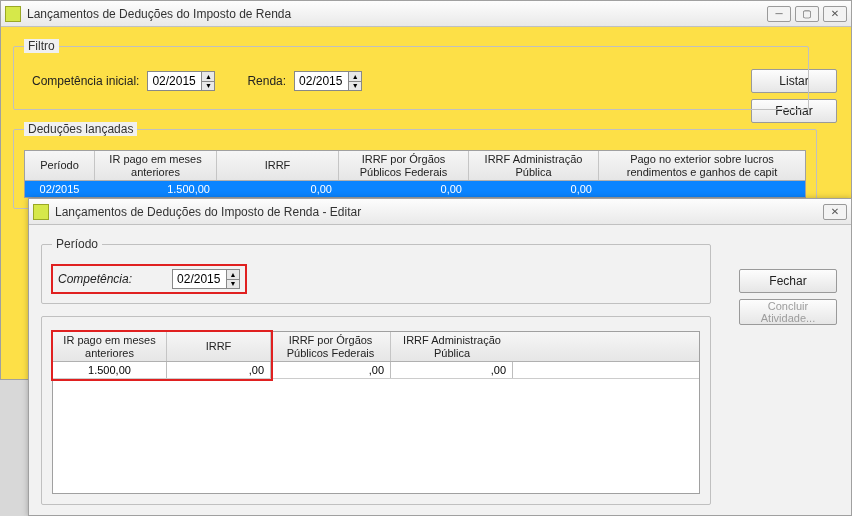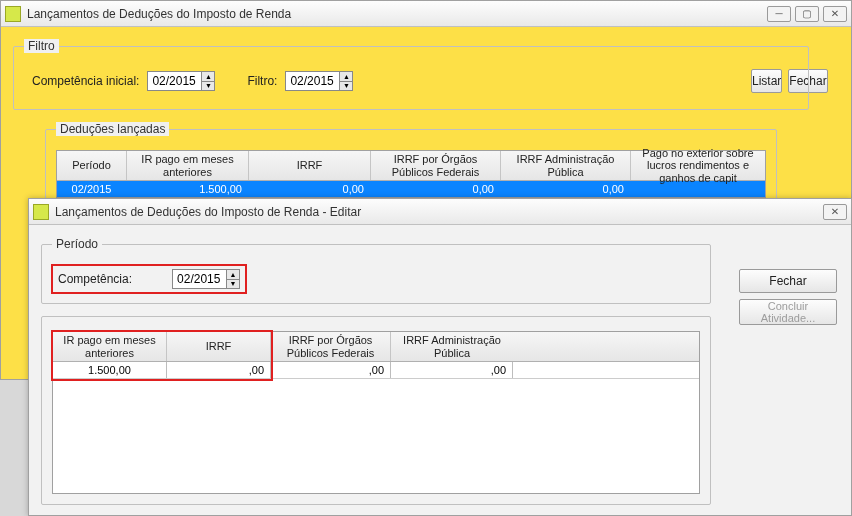--- a/index.html
+++ b/index.html
@@ -23,21 +23,21 @@
 
 .row { display: flex; align-items: center; gap: 8px; }
 label { color: #222; }
 
 .spin-field { display: inline-flex; align-items: stretch; height: 20px; }
 .spin-field input { width: 54px; border: 1px solid #888; border-right: none; padding: 1px 4px; height: 20px; font-size: 12px; }
 .spin-btns { display: flex; flex-direction: column; width: 14px; }
 .spin-btns div { flex: 1; border: 1px solid #888; background: #e8e8e8; font-size: 7px; line-height: 1; display: flex; align-items: center; justify-content: center; cursor: pointer; }
 .spin-btns div:first-child { border-bottom: none; }
 
-.side-buttons { position: absolute; right: 14px; top: 42px; width: 86px; display: flex; flex-direction: row; gap: 6px; }
+.side-buttons { position: absolute; right: 14px; top: 42px; width: 86px; display: flex; flex-direction: column; gap: 6px; }
 .btn { height: 24px; border: 1px solid #9a9a9a; background: linear-gradient(#fdfdfd,#e6e6e6); border-radius: 2px; color: #222; cursor: pointer; }
 .btn:disabled { color: #9c9c9c; cursor: default; }
 
 .grid { border: 1px solid #a0a0a0; background: #fff; }
 .grid-head { display: flex; background: linear-gradient(#f6f6f6,#e6e6e6); border-bottom: 1px solid #b0b0b0; }
 .grid-head .cell { border-right: 1px solid #c5c5c5; padding: 2px 6px; text-align: center; color: #222; font-size: 11px; line-height: 1.15; display: flex; align-items: center; justify-content: center; }
 .grid-head .cell:last-child { border-right: none; }
 .grid-body .grow { display: flex; }
 .grid-body .cell { border-right: 1px solid #e0e0e0; padding: 2px 6px; text-align: right; font-size: 11px; }
 .grid-body .cell:first-child { text-align: center; }
@@ -58,21 +58,21 @@
 .edit-grid .cell.c3 { width: 122px; }
 .edit-grid .cell.c4 { flex: 1; }
 .edit-grid .grid-body .grow { border-bottom: 1px solid #ccc; }
 .edit-grid .grid-body .cell { border-right: 1px solid #bdbdbd; }
 .edit-grid .grid-body .cell:last-child { border-right: none; }
 .edit-grid-ws { height: 114px; background: #fff; }
 
 .highlight-red { outline: 2px solid #e02020; outline-offset: -1px; }
 
 .filter-inner { display: flex; align-items: center; gap: 32px; padding: 4px 4px 8px 8px; }
-.deducoes-main { width: 732px; margin-left: 32px; }
+.deducoes-main { width: 804px; }
 .edit-side { position: absolute; right: 14px; top: 44px; width: 98px; display: flex; flex-direction: column; gap: 6px; }
 </style>
 </head>
 <body>
 
 <div class="window window-main">
   <div class="titlebar">
     <span class="app-icon"></span>
     <span class="title-text">Lançamentos de Deduções do Imposto de Renda</span>
     <div class="win-controls">
@@ -95,21 +95,21 @@
           <label>Competência inicial:</label>
           <span class="spin-field">
             <input type="text" value="02/2015" style="">
             <span class="spin-btns">
                 <div>▲</div>
                 <div>▼</div>
               </span>
           </span>
         </div>
         <div class="row">
-          <label>Filtro:</label>
+          <label>Renda:</label>
           <span class="spin-field">
             <input type="text" value="02/2015" style="">
             <span class="spin-btns">
                 <div>▲</div>
                 <div>▼</div>
               </span>
           </span>
         </div>
       </div>
     </fieldset>
@@ -151,21 +151,21 @@
 
   <div class="body-area">
     <div class="edit-side">
       <button class="btn">Fechar</button>
       <button class="btn" disabled="" style="height:26px; font-size:11px;">Concluir Atividade...</button>
     </div>
 
     <fieldset style="width:670px;">
       <legend>Período</legend>
       <div class="row highlight-red" style="display:inline-flex; padding:4px 6px;">
-        <label style="margin-right:32px;">Competência:</label>
+        <label style="margin-right:32px;font-style:italic;">Competência:</label>
         <span class="spin-field">
           <input type="text" value="02/2015" style="">
           <span class="spin-btns">
               <div>▲</div>
               <div>▼</div>
             </span>
         </span>
       </div>
     </fieldset>
 

